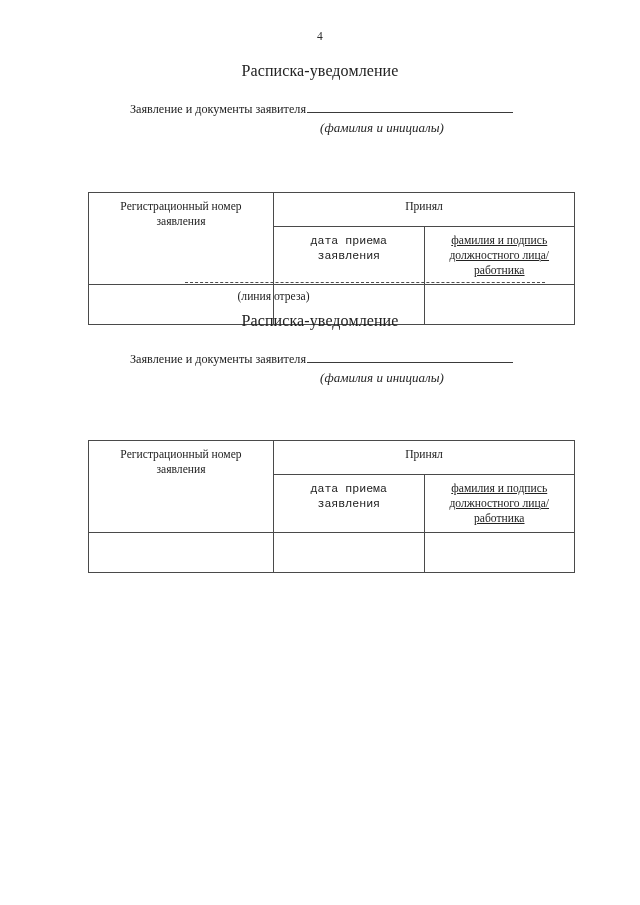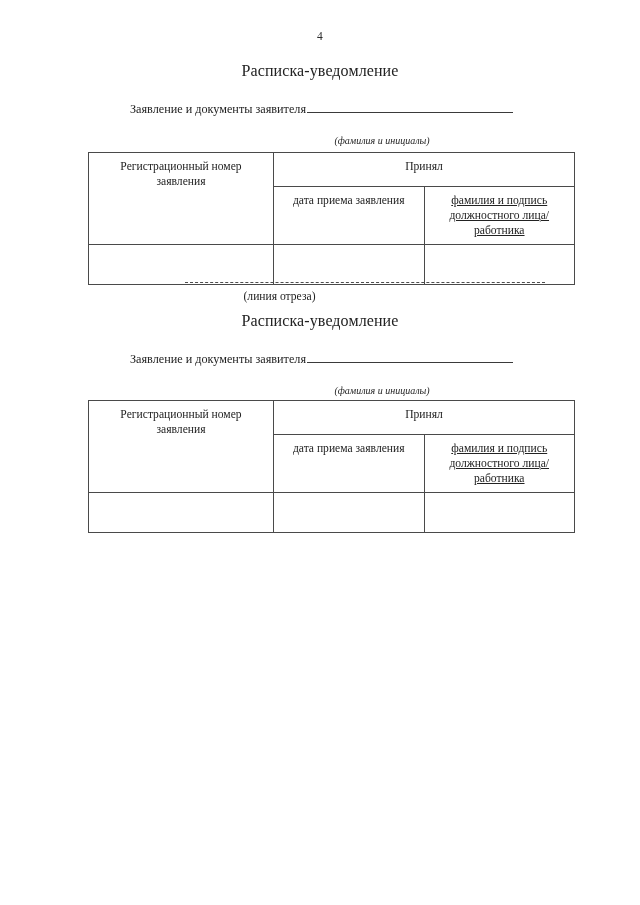--- a/index.html
+++ b/index.html
@@ -70,54 +70,55 @@
     width: 206px;
     border-bottom: 1px solid #3a3a3a;
     height: 12px;
     vertical-align: baseline;
     margin-left: 1px;
   }
   .applicant-hint {
     display: block;
     width: 418px;
     text-align: center;
-    margin-top: 18px;
+    margin-top: 3px;
     padding-left: 86px;
     box-sizing: border-box;
     font-style: italic;
-    font-size: 10px;
+    font-size: 13px;
     color: #252525;
   }
 
   
   .receipt-table-wrap {
     position: absolute;
     left: 88px;
     width: 487px;
+    margin-top: 40px;
   }
   .receipt-section.first  .receipt-table-wrap { top: 90px; }
   .receipt-section.second .receipt-table-wrap { top: 88px; }
 
   table.receipt-table {
     border-collapse: collapse;
     width: 487px;
     table-layout: fixed;
     font-size: 11.6px;
     color: #222;
   }
   table.receipt-table td {
     border: 1px solid #4a4a4a;
     text-align: center;
     vertical-align: top;
     padding: 7px 6px 6px 6px;
     line-height: 1.28;
     font-weight: 400;
   }
   td.col-regnum   { width: 172px; }
-  td.col-date     { width: 164px; }
+  td.col-date     { width: 164px; font-family: Liberation Mono, monospace; }
   td.col-official { width: 151px; text-decoration: underline; }
 
   td.cell-accepted {
     vertical-align: middle;
     padding: 5px 6px;
     height: 20px;
   }
   td.cell-regnum {
     vertical-align: top;
   }
@@ -142,21 +143,20 @@
     border-top: 1px dashed #4e4e4e;
   }
   .cut-label {
     position: absolute;
     left: 0;
     top: 14px;
     width: 547px;
     text-align: center;
     font-size: 11.6px;
     color: #222;
-    padding-left: 6px;
   }
 </style>
 </head>
 <body>
 
 <div class="page">
 
   <div class="page-number">4</div>
 
   <div class="receipt-section first">

